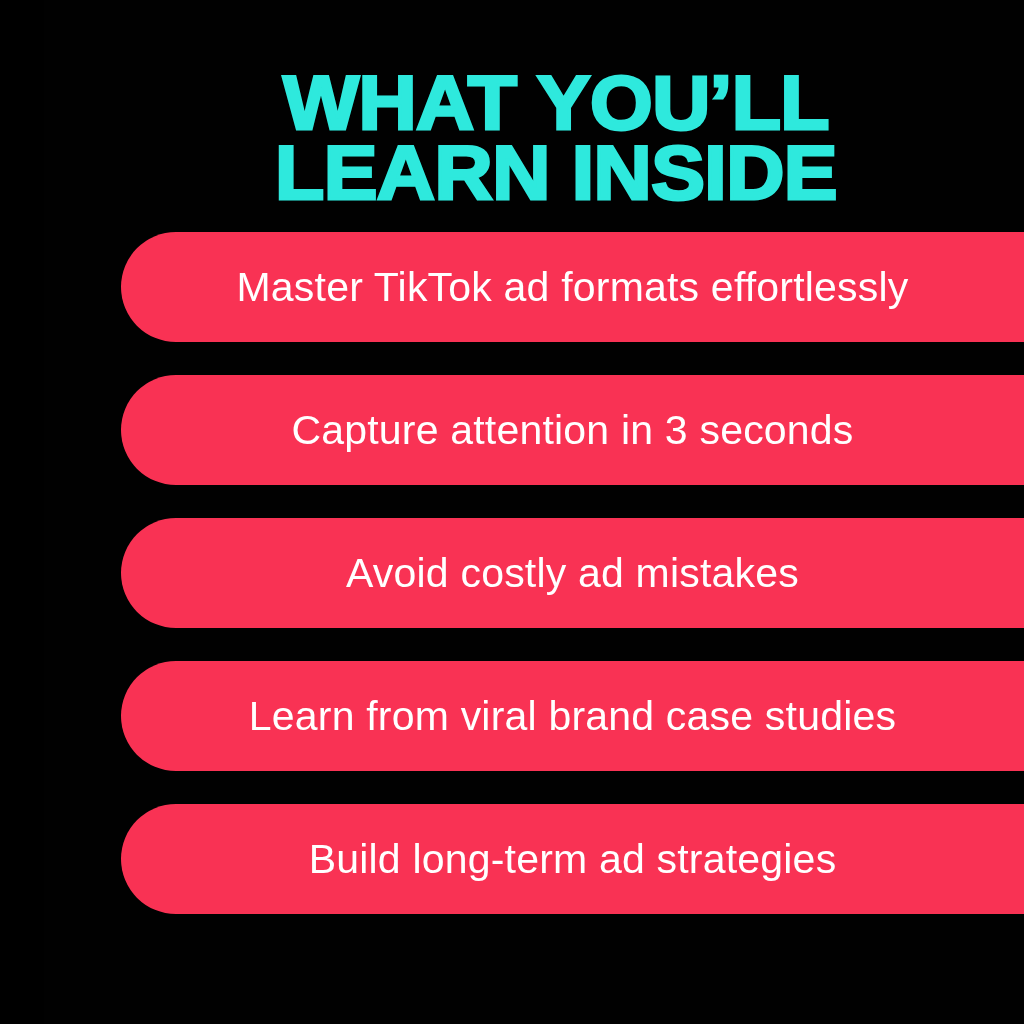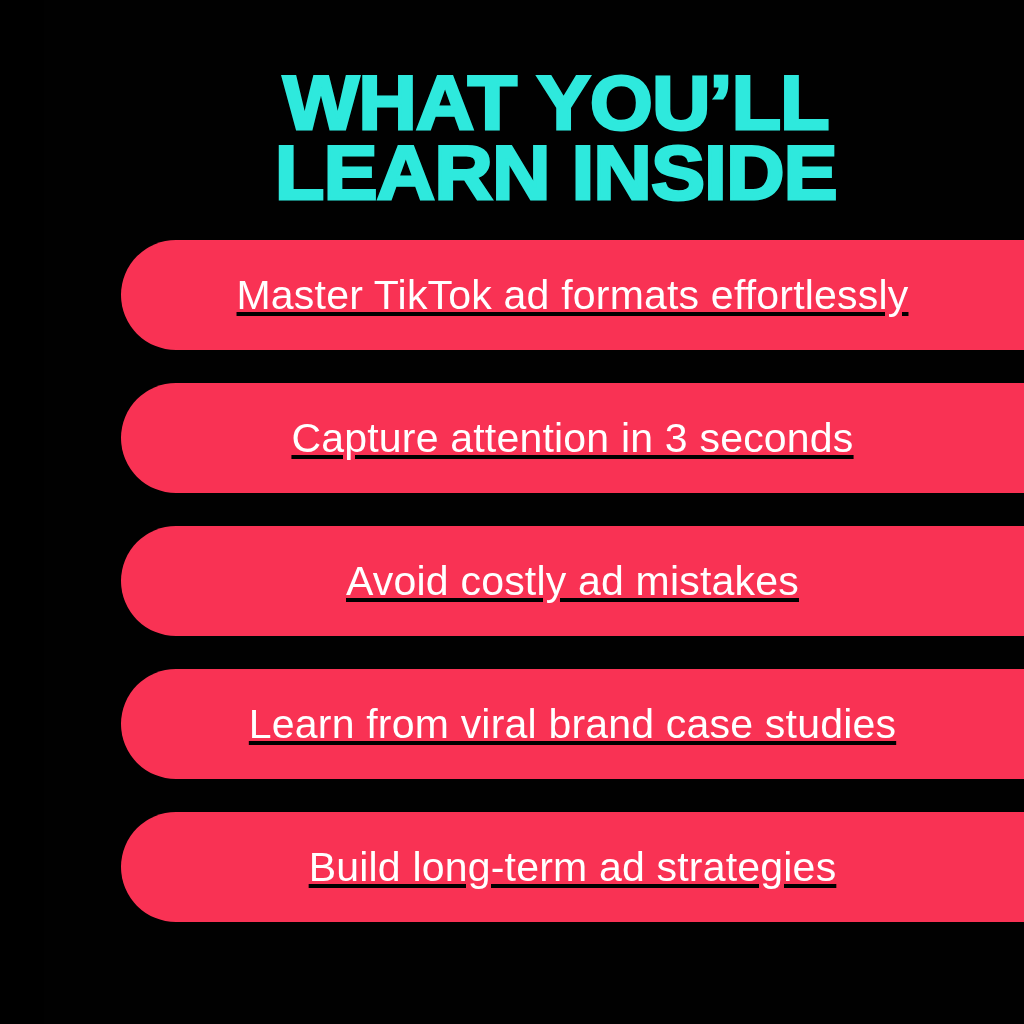--- a/index.html
+++ b/index.html
@@ -48,23 +48,22 @@
     white-space: nowrap;
   }
   .heading .line + .line {
     margin-top: 8px;
   }
 
   
   .bars {
     position: absolute;
     left: 0;
-    top: 240px;
+    top: 232px;
     width: 856px;
-    text-decoration: underline;
   }
   .bar {
     position: relative;
     margin-left: 77px;
     
     width: 1010px;
     height: 110px;
     background: #F93254;
     border-radius: 55px;
     margin-bottom: 33px;

